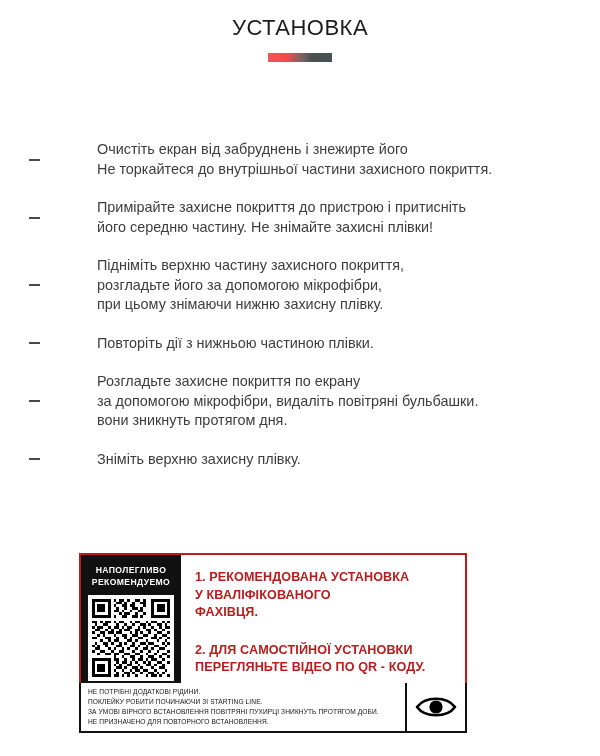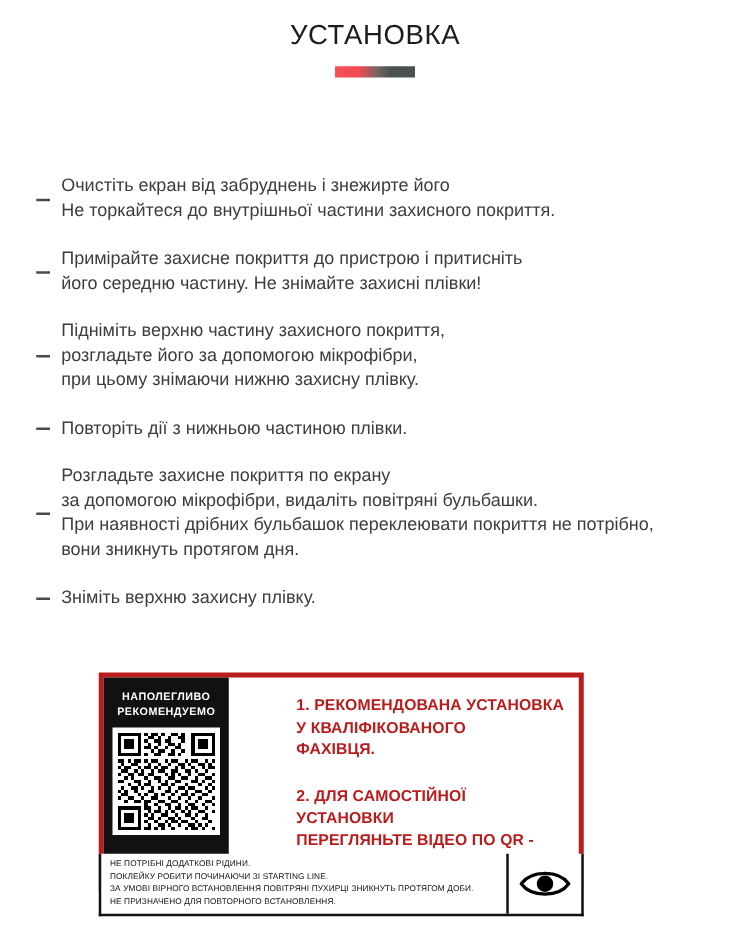--- a/index.html
+++ b/index.html
@@ -41,20 +41,21 @@
     list-style: none;
     position: absolute;
     top: 140px;
     left: 0;
     right: 0;
   }
   .step {
     display: flex;
     align-items: flex-start;
     margin-bottom: 19px;
+    gap: 48px;
   }
   .step-dash {
     width: 20px;
     flex: 0 0 20px;
     margin-left: 29px;
     color: #4a4a4a;
     font-size: 15px;
     line-height: 1;
     display: flex;
     align-items: center;
@@ -75,28 +76,27 @@
     font-size: 14.4px;
     line-height: 19.5px;
     color: #3d3d3d;
     white-space: nowrap;
   }
 
   
   .promo-card {
     position: absolute;
     left: 79px;
-    top: 538px;
+    top: 553px;
     width: 388px;
-    border: 4px solid #b91c1c;
+    border: 2px solid #b91c1c;
     background: #ffffff;
     box-sizing: border-box;
     display: flex;
     flex-direction: row;
-    gap: 40px;
   }
   .promo-left {
     width: 100px;
     flex: 0 0 100px;
     background: #111111;
     box-sizing: border-box;
     padding: 0;
     display: flex;
     flex-direction: column;
     align-items: center;
@@ -210,21 +210,20 @@
     <span class="step-lines">
       <div class="step-line">Повторіть дії з нижньою частиною плівки.</div>
     </span>
   </li>
 
   <li class="step">
     <span class="step-dash"></span>
     <span class="step-lines">
       <div class="step-line">Розгладьте захисне покриття по екрану</div>
       <div class="step-line">за допомогою мікрофібри, видаліть повітряні бульбашки.</div>
-      <div class="step-line">При наявності дрібних бульбашок переклеювати покриття не потрібно,</div>
       <div class="step-line">вони зникнуть протягом дня.</div>
     </span>
   </li>
 
   <li class="step">
     <span class="step-dash"></span>
     <span class="step-lines">
       <div class="step-line">Зніміть верхню захисну плівку.</div>
     </span>
   </li>

